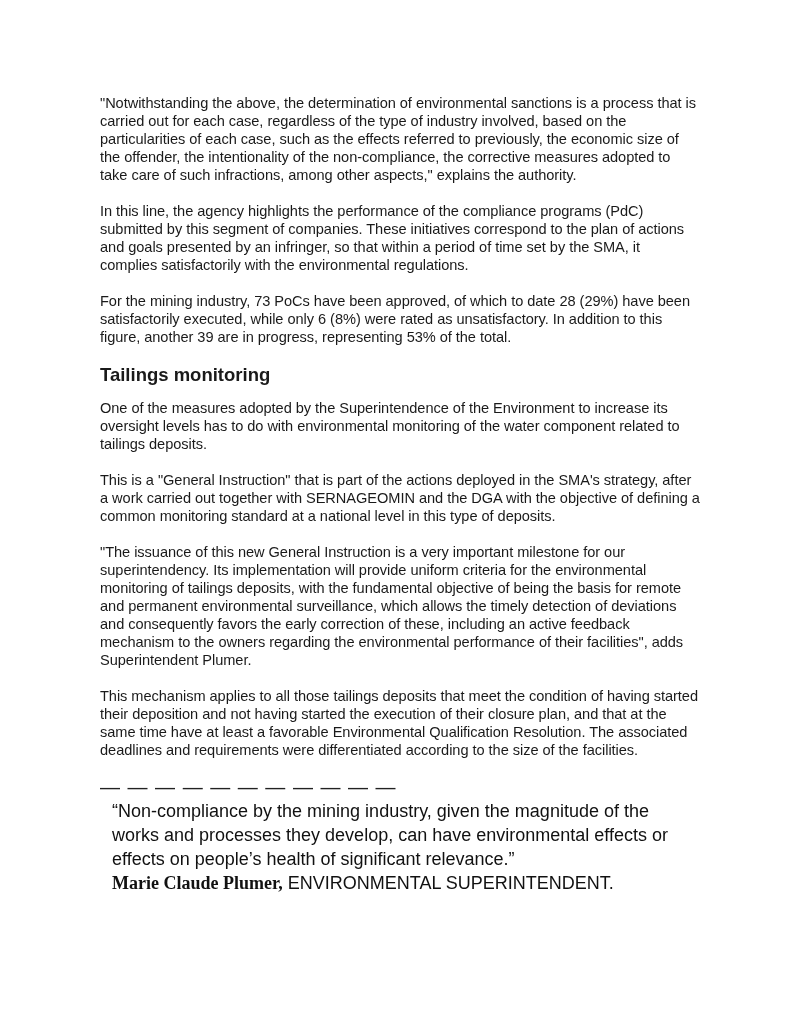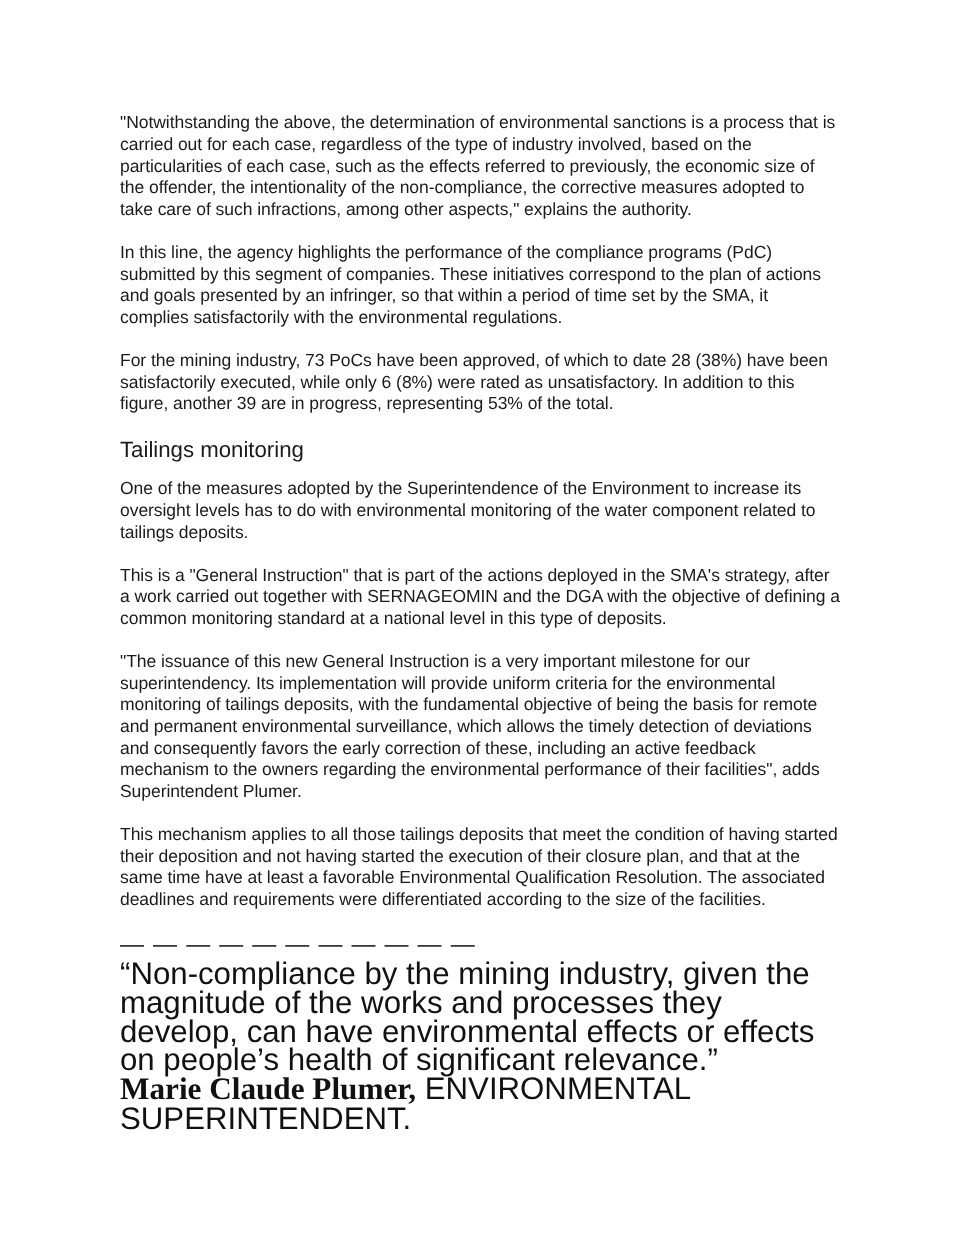--- a/index.html
+++ b/index.html
@@ -1,31 +1,31 @@
 <!DOCTYPE html>
 <html><head>
   <meta charset="utf-8">
   <style>
     html, body { margin: 0; padding: 0; background: #ffffff; }
     body { width: 800px; height: 1035px; position: relative; overflow: hidden; }
     .page { position: absolute; left: 100px; top: 94px; width: 600px; color: #1a1a1a;
       font-family: "Liberation Sans", sans-serif; }
     p.body { font-size: 14.6px; line-height: 18px; margin: 0 0 18px 0; letter-spacing: -0.05px; }
-    h2.sec { font-size: 18.5px; font-weight: normal; margin: 5px 0 13px 0; line-height: 22px; }
+    h2.sec { font-size: 18.5px; font-weight: bold; margin: 5px 0 13px 0; line-height: 22px; }
     .dashes { font-size: 20px; line-height: 20px; margin: 8px 0 0 0; letter-spacing: 1px; color: #222; }
-    .pull { font-size: 26px; line-height: 24px; margin: 2px 0 0 0; color: #111; }
+    .pull { font-size: 18px; line-height: 24px; margin: 2px 0 0 12px; color: #111; }
     .pull .author { font-weight: bold; font-family: Liberation Serif, serif; }
   </style>
 </head>
 <body>
 
 <div class="page">
   <p class="body">"Notwithstanding the above, the determination of environmental sanctions is a process that is carried out for each case, regardless of the type of industry involved, based on the particularities of each case, such as the effects referred to previously, the economic size of the offender, the intentionality of the non-compliance, the corrective measures adopted to take care of such infractions, among other aspects," explains the authority.</p>
   <p class="body">In this line, the agency highlights the performance of the compliance programs (PdC) submitted by this segment of companies. These initiatives correspond to the plan of actions and goals presented by an infringer, so that within a period of time set by the SMA, it complies satisfactorily with the environmental regulations.</p>
-  <p class="body">For the mining industry, 73 PoCs have been approved, of which to date 28 (38%) have been satisfactorily executed, while only 6 (8%) were rated as unsatisfactory. In addition to this figure, another 39 are in progress, representing 53% of the total.</p>
+  <p class="body">For the mining industry, 73 PoCs have been approved, of which to date 28 (29%) have been satisfactorily executed, while only 6 (8%) were rated as unsatisfactory. In addition to this figure, another 39 are in progress, representing 53% of the total.</p>
 
   <h2 class="sec">Tailings monitoring</h2>
 
   <p class="body">One of the measures adopted by the Superintendence of the Environment to increase its oversight levels has to do with environmental monitoring of the water component related to tailings deposits.</p>
   <p class="body">This is a "General Instruction" that is part of the actions deployed in the SMA's strategy, after a work carried out together with SERNAGEOMIN and the DGA with the objective of defining a common monitoring standard at a national level in this type of deposits.</p>
   <p class="body">"The issuance of this new General Instruction is a very important milestone for our superintendency. Its implementation will provide uniform criteria for the environmental monitoring of tailings deposits, with the fundamental objective of being the basis for remote and permanent environmental surveillance, which allows the timely detection of deviations and consequently favors the early correction of these, including an active feedback mechanism to the owners regarding the environmental performance of their facilities", adds Superintendent Plumer.</p>
   <p class="body">This mechanism applies to all those tailings deposits that meet the condition of having started their deposition and not having started the execution of their closure plan, and that at the same time have at least a favorable Environmental Qualification Resolution. The associated deadlines and requirements were differentiated according to the size of the facilities.</p>
 
   <div class="dashes">— — — — — — — — — — —</div>
   <div class="pull">

